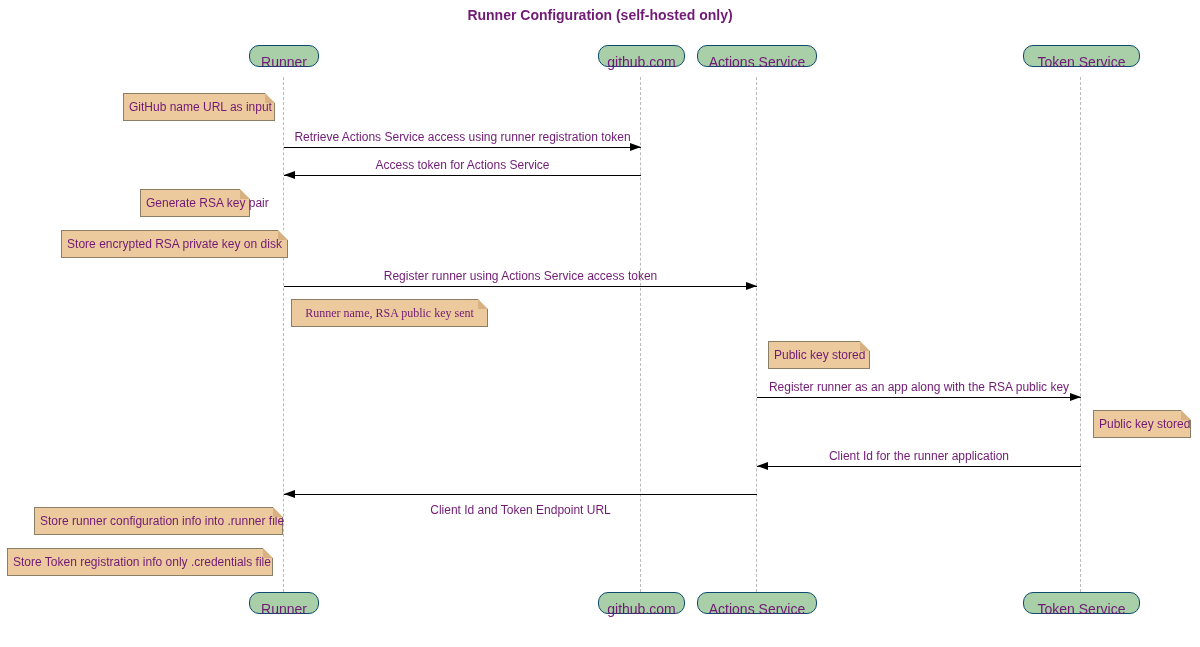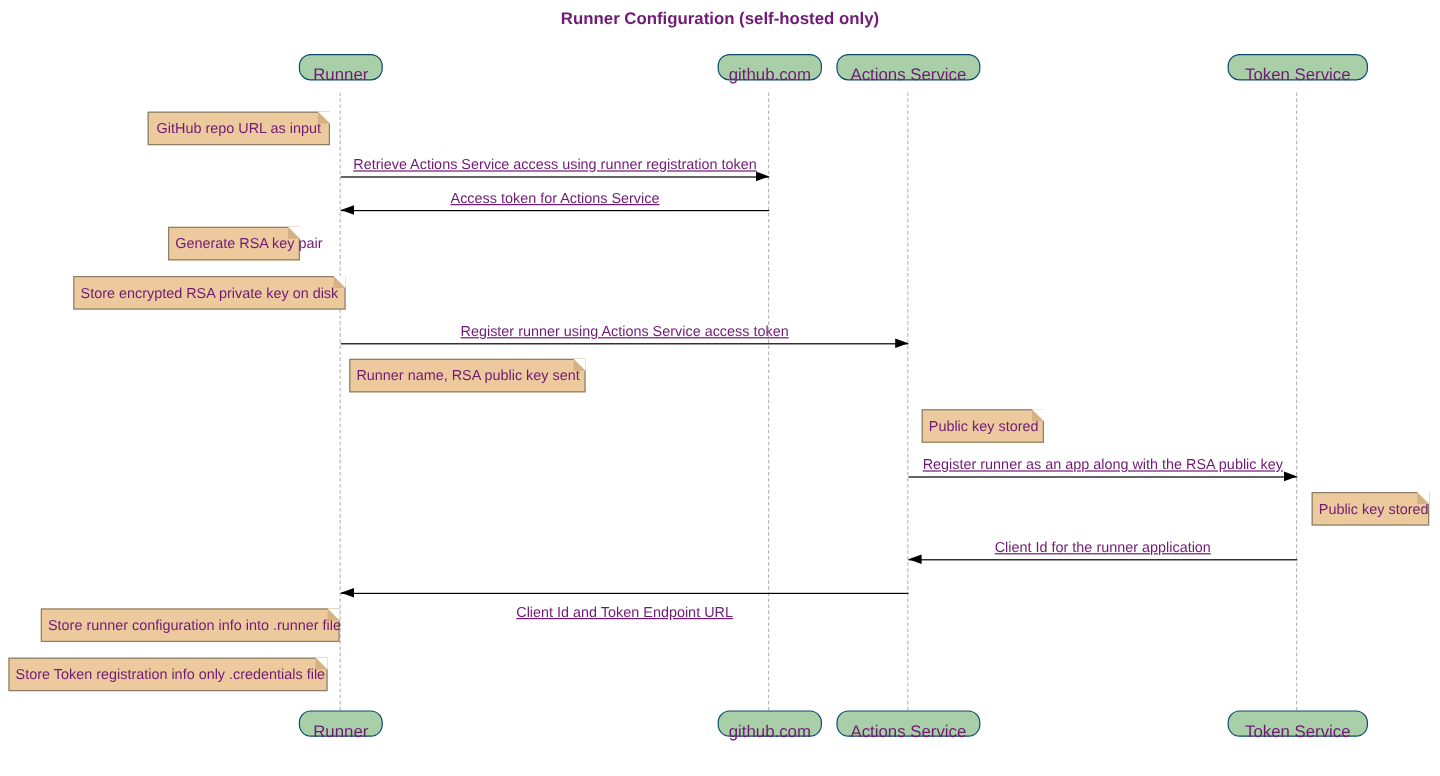--- a/index.html
+++ b/index.html
@@ -57,21 +57,20 @@
     width: 0; height: 0;
     border-style: solid;
     border-width: 0 10px 10px 0;
     border-color: #ffffff #ffffff #d8b183 #d8b183;
   }
   .msg-label {
     position: absolute;
     font-size: 12px;
     text-align: center;
     white-space: nowrap;
-    text-decoration: underline;
   }
   .msg-line {
     position: absolute;
     height: 0;
     border-top: 1px solid #000000;
   }
   .arr {
     position: absolute;
     width: 0; height: 0;
     border-top: 4.5px solid transparent;
@@ -114,24 +113,24 @@
   <div class="arr right" style="left:1070px; top:393px;"></div>
 
   <div class="msg-label" style="left:757px; top:449px; width:324px;">Client Id for the runner application</div>
   <div class="msg-line" style="left:757px; top:466px; width:324px;"></div>
   <div class="arr left" style="left:757px; top:462px;"></div>
 
   <div class="msg-label" style="left:284px; top:503px; width:473px;">Client Id and Token Endpoint URL</div>
   <div class="msg-line" style="left:284px; top:494px; width:473px;"></div>
   <div class="arr left" style="left:284px; top:490px;"></div>
 
-  <div class="note" style="left:123px;  top:93px;  width:152px;">GitHub repo URL as input</div>
+  <div class="note" style="left:123px;  top:93px;  width:152px;">GitHub name URL as input</div>
   <div class="note" style="left:140px;  top:189px; width:110px;">Generate RSA key pair</div>
   <div class="note" style="left:61px;   top:230px; width:227px;">Store encrypted RSA private key on disk</div>
-  <div class="note" style="left:291px;  top:299px; width:197px;">Runner name, RSA public key sent</div>
+  <div class="note" style="left:291px;  top:299px; width:197px;font-family:Liberation Serif, serif;">Runner name, RSA public key sent</div>
   <div class="note" style="left:768px;  top:341px; width:102px;">Public key stored</div>
   <div class="note" style="left:1093px; top:410px; width:98px;">Public key stored</div>
   <div class="note" style="left:34px;   top:507px; width:249px;">Store runner configuration info into .runner file</div>
   <div class="note" style="left:7px;    top:548px; width:266px;">Store Token registration info only .credentials file</div>
 
   <div class="actor" style="left:249px;  top:592px; width:70px;">Runner</div>
   <div class="actor" style="left:598px;  top:592px; width:87px;">github.com</div>
   <div class="actor" style="left:697px;  top:592px; width:120px;">Actions Service</div>
   <div class="actor" style="left:1023px; top:592px; width:117px;">Token Service</div>
 

